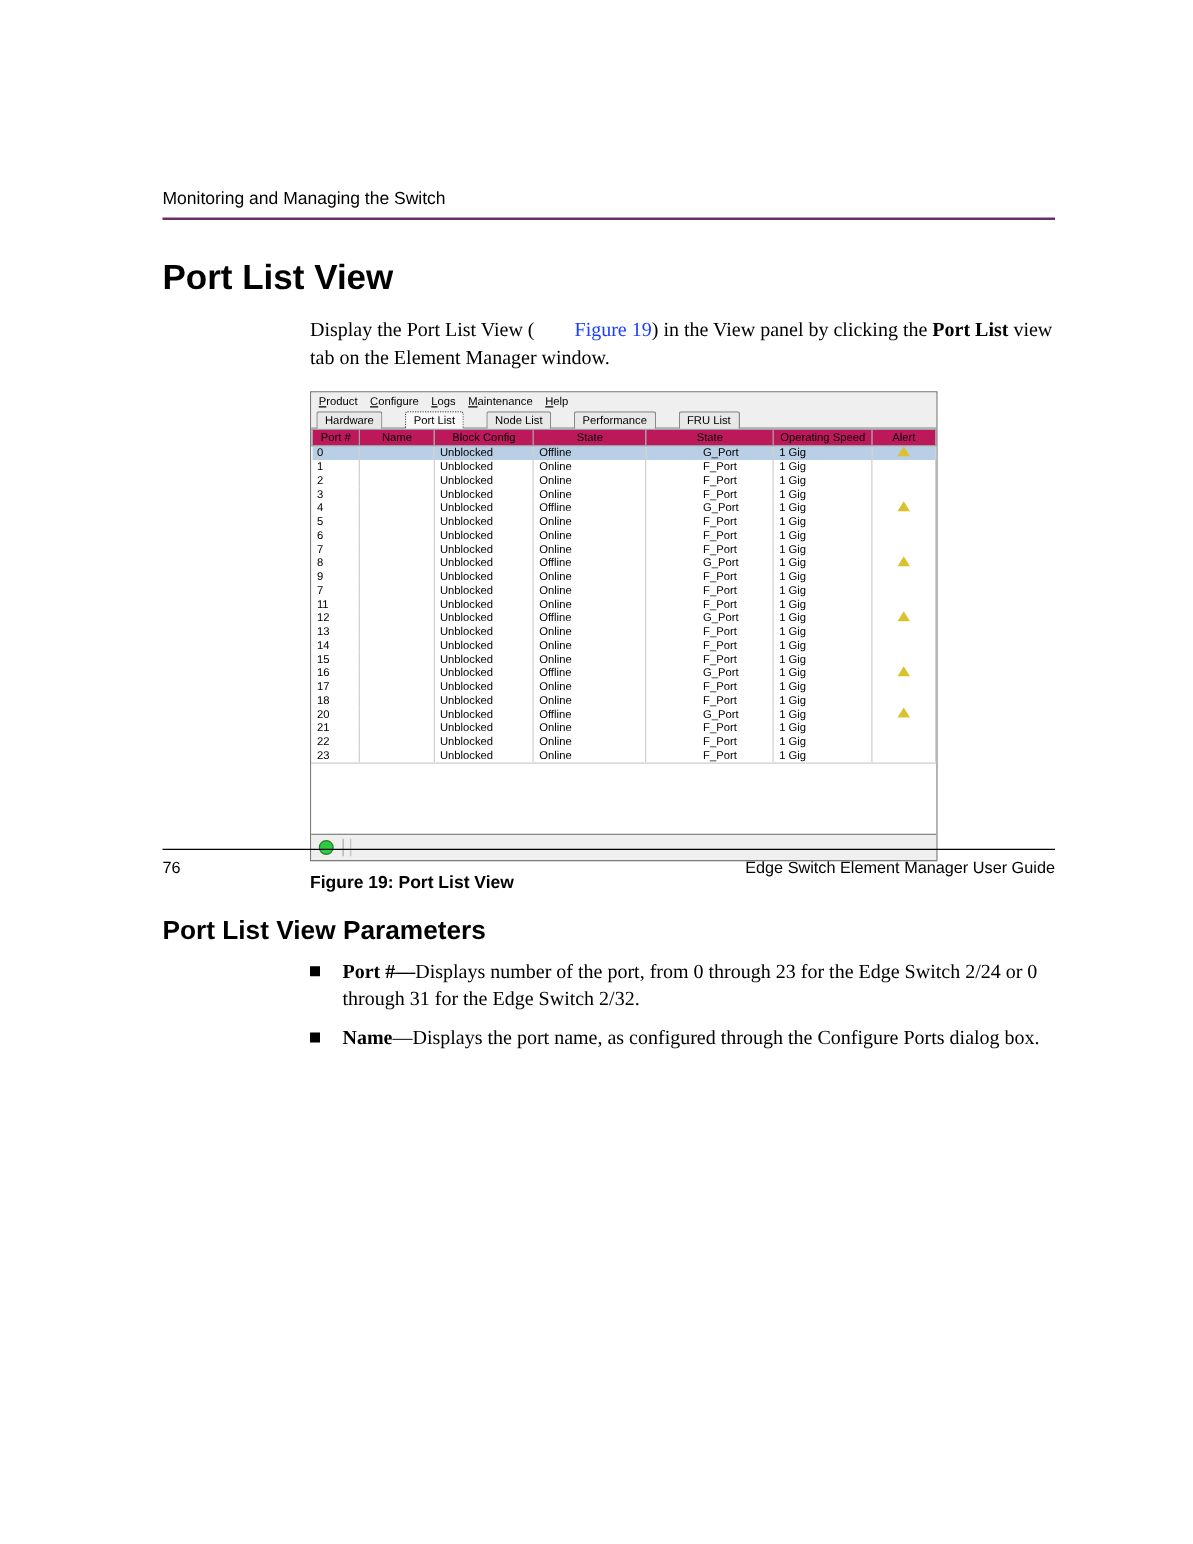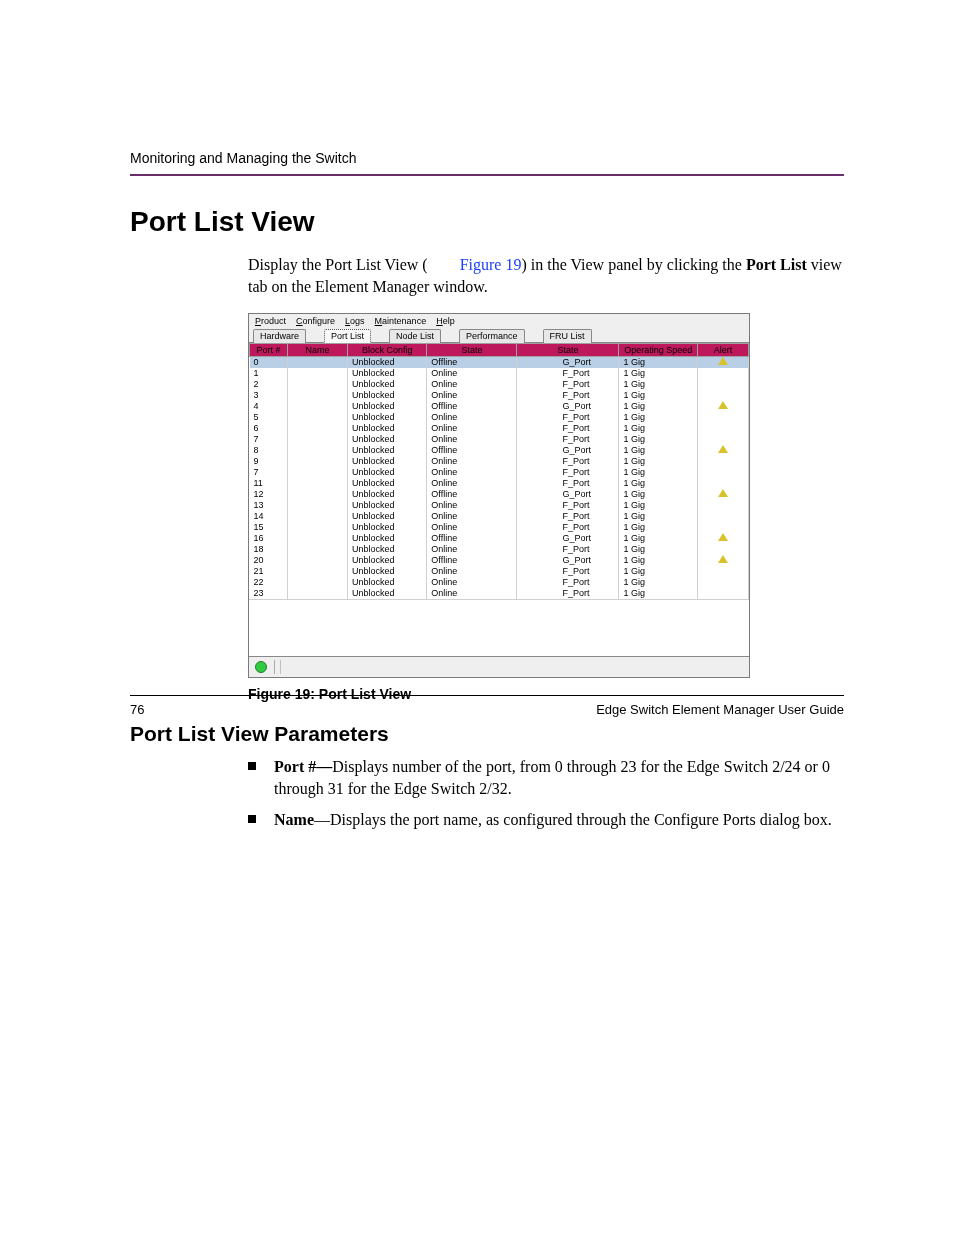--- a/index.html
+++ b/index.html
@@ -168,21 +168,21 @@
     top: 6px;
     width: 8px;
     height: 8px;
     background: #000;
   }
 
   .footer {
     position: absolute;
     left: 130px;
     right: 110px;
-    bottom: 148px;
+    bottom: 164px;
     border-top: 1px solid #000;
     padding-top: 6px;
     display: flex;
     justify-content: space-between;
     font-family: Arial, Helvetica, sans-serif;
     font-size: 13px;
   }
 </style>
 </head>
 <body>
@@ -372,20 +372,29 @@
           <tr>
             <td class="col-port">16</td>
             <td class="col-name"></td>
             <td class="col-block">Unblocked</td>
             <td class="col-state">Offline</td>
             <td class="col-type">G_Port</td>
             <td class="col-speed">1 Gig</td>
             <td class="col-alert"><span class="alert-tri"></span></td>
           </tr>
           <tr>
+            <td class="col-port">17</td>
+            <td class="col-name"></td>
+            <td class="col-block">Unblocked</td>
+            <td class="col-state">Online</td>
+            <td class="col-type">F_Port</td>
+            <td class="col-speed">1 Gig</td>
+            <td class="col-alert"></td>
+          </tr>
+          <tr>
             <td class="col-port">18</td>
             <td class="col-name"></td>
             <td class="col-block">Unblocked</td>
             <td class="col-state">Online</td>
             <td class="col-type">F_Port</td>
             <td class="col-speed">1 Gig</td>
             <td class="col-alert"></td>
           </tr>
           <tr>
             <td class="col-port">20</td>

